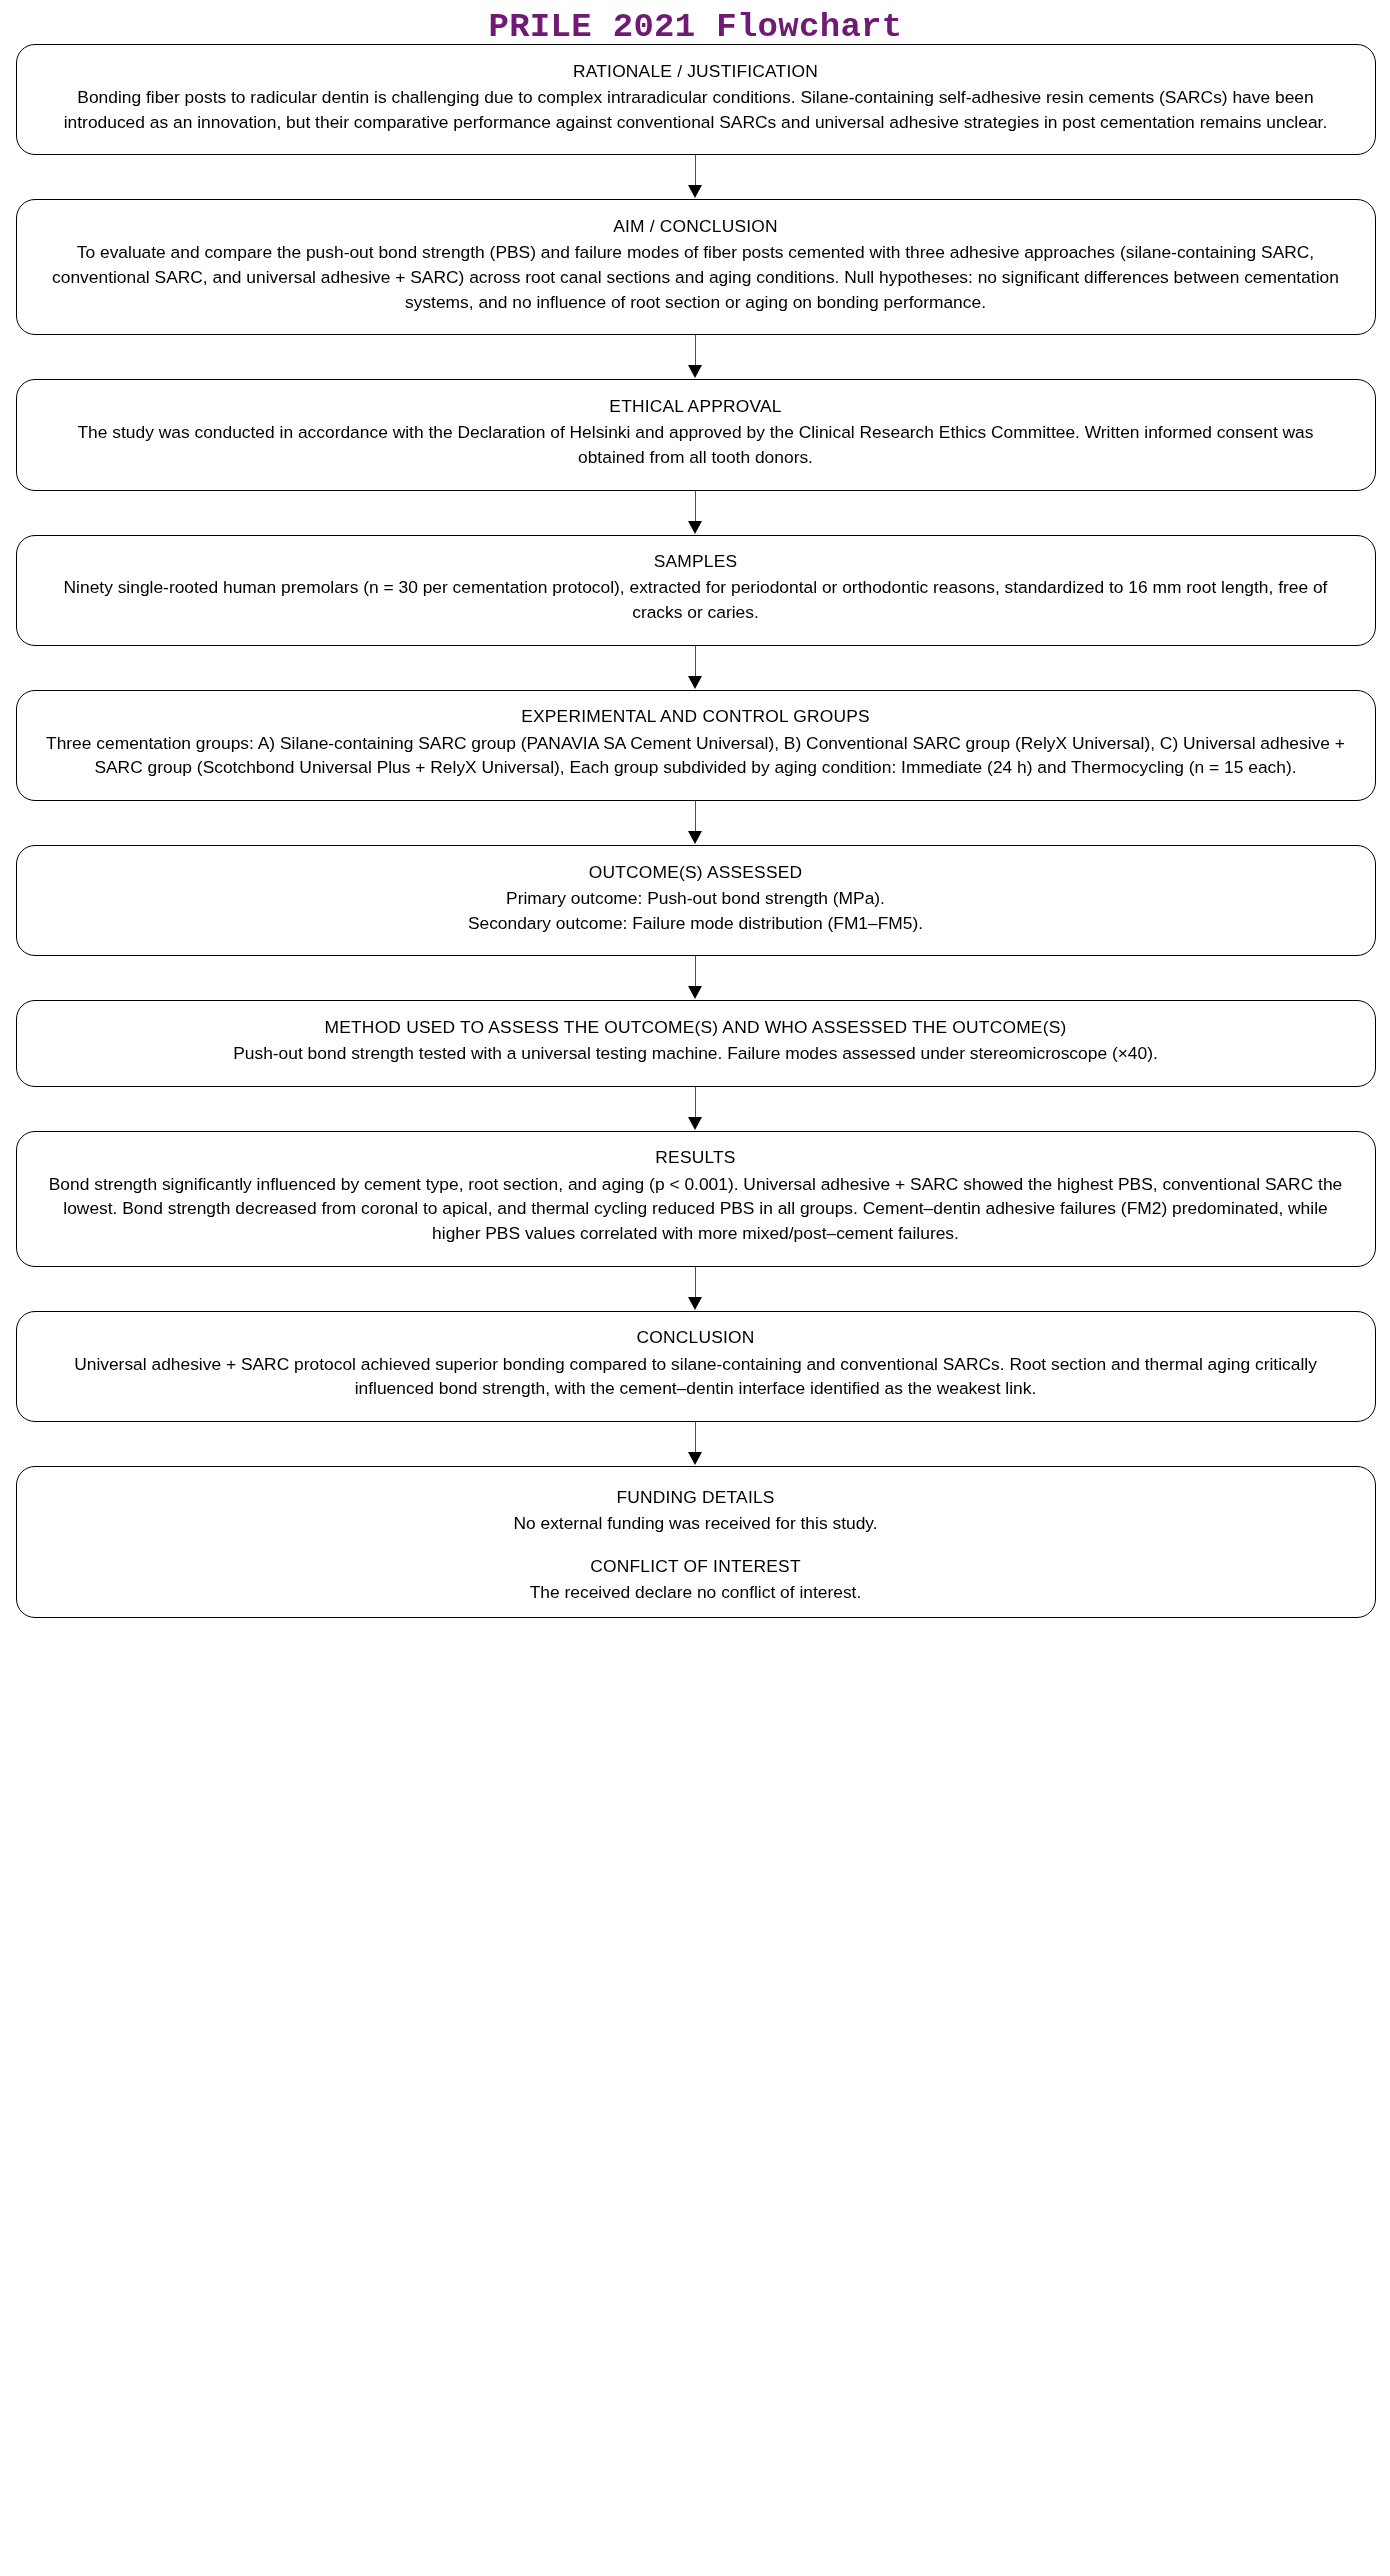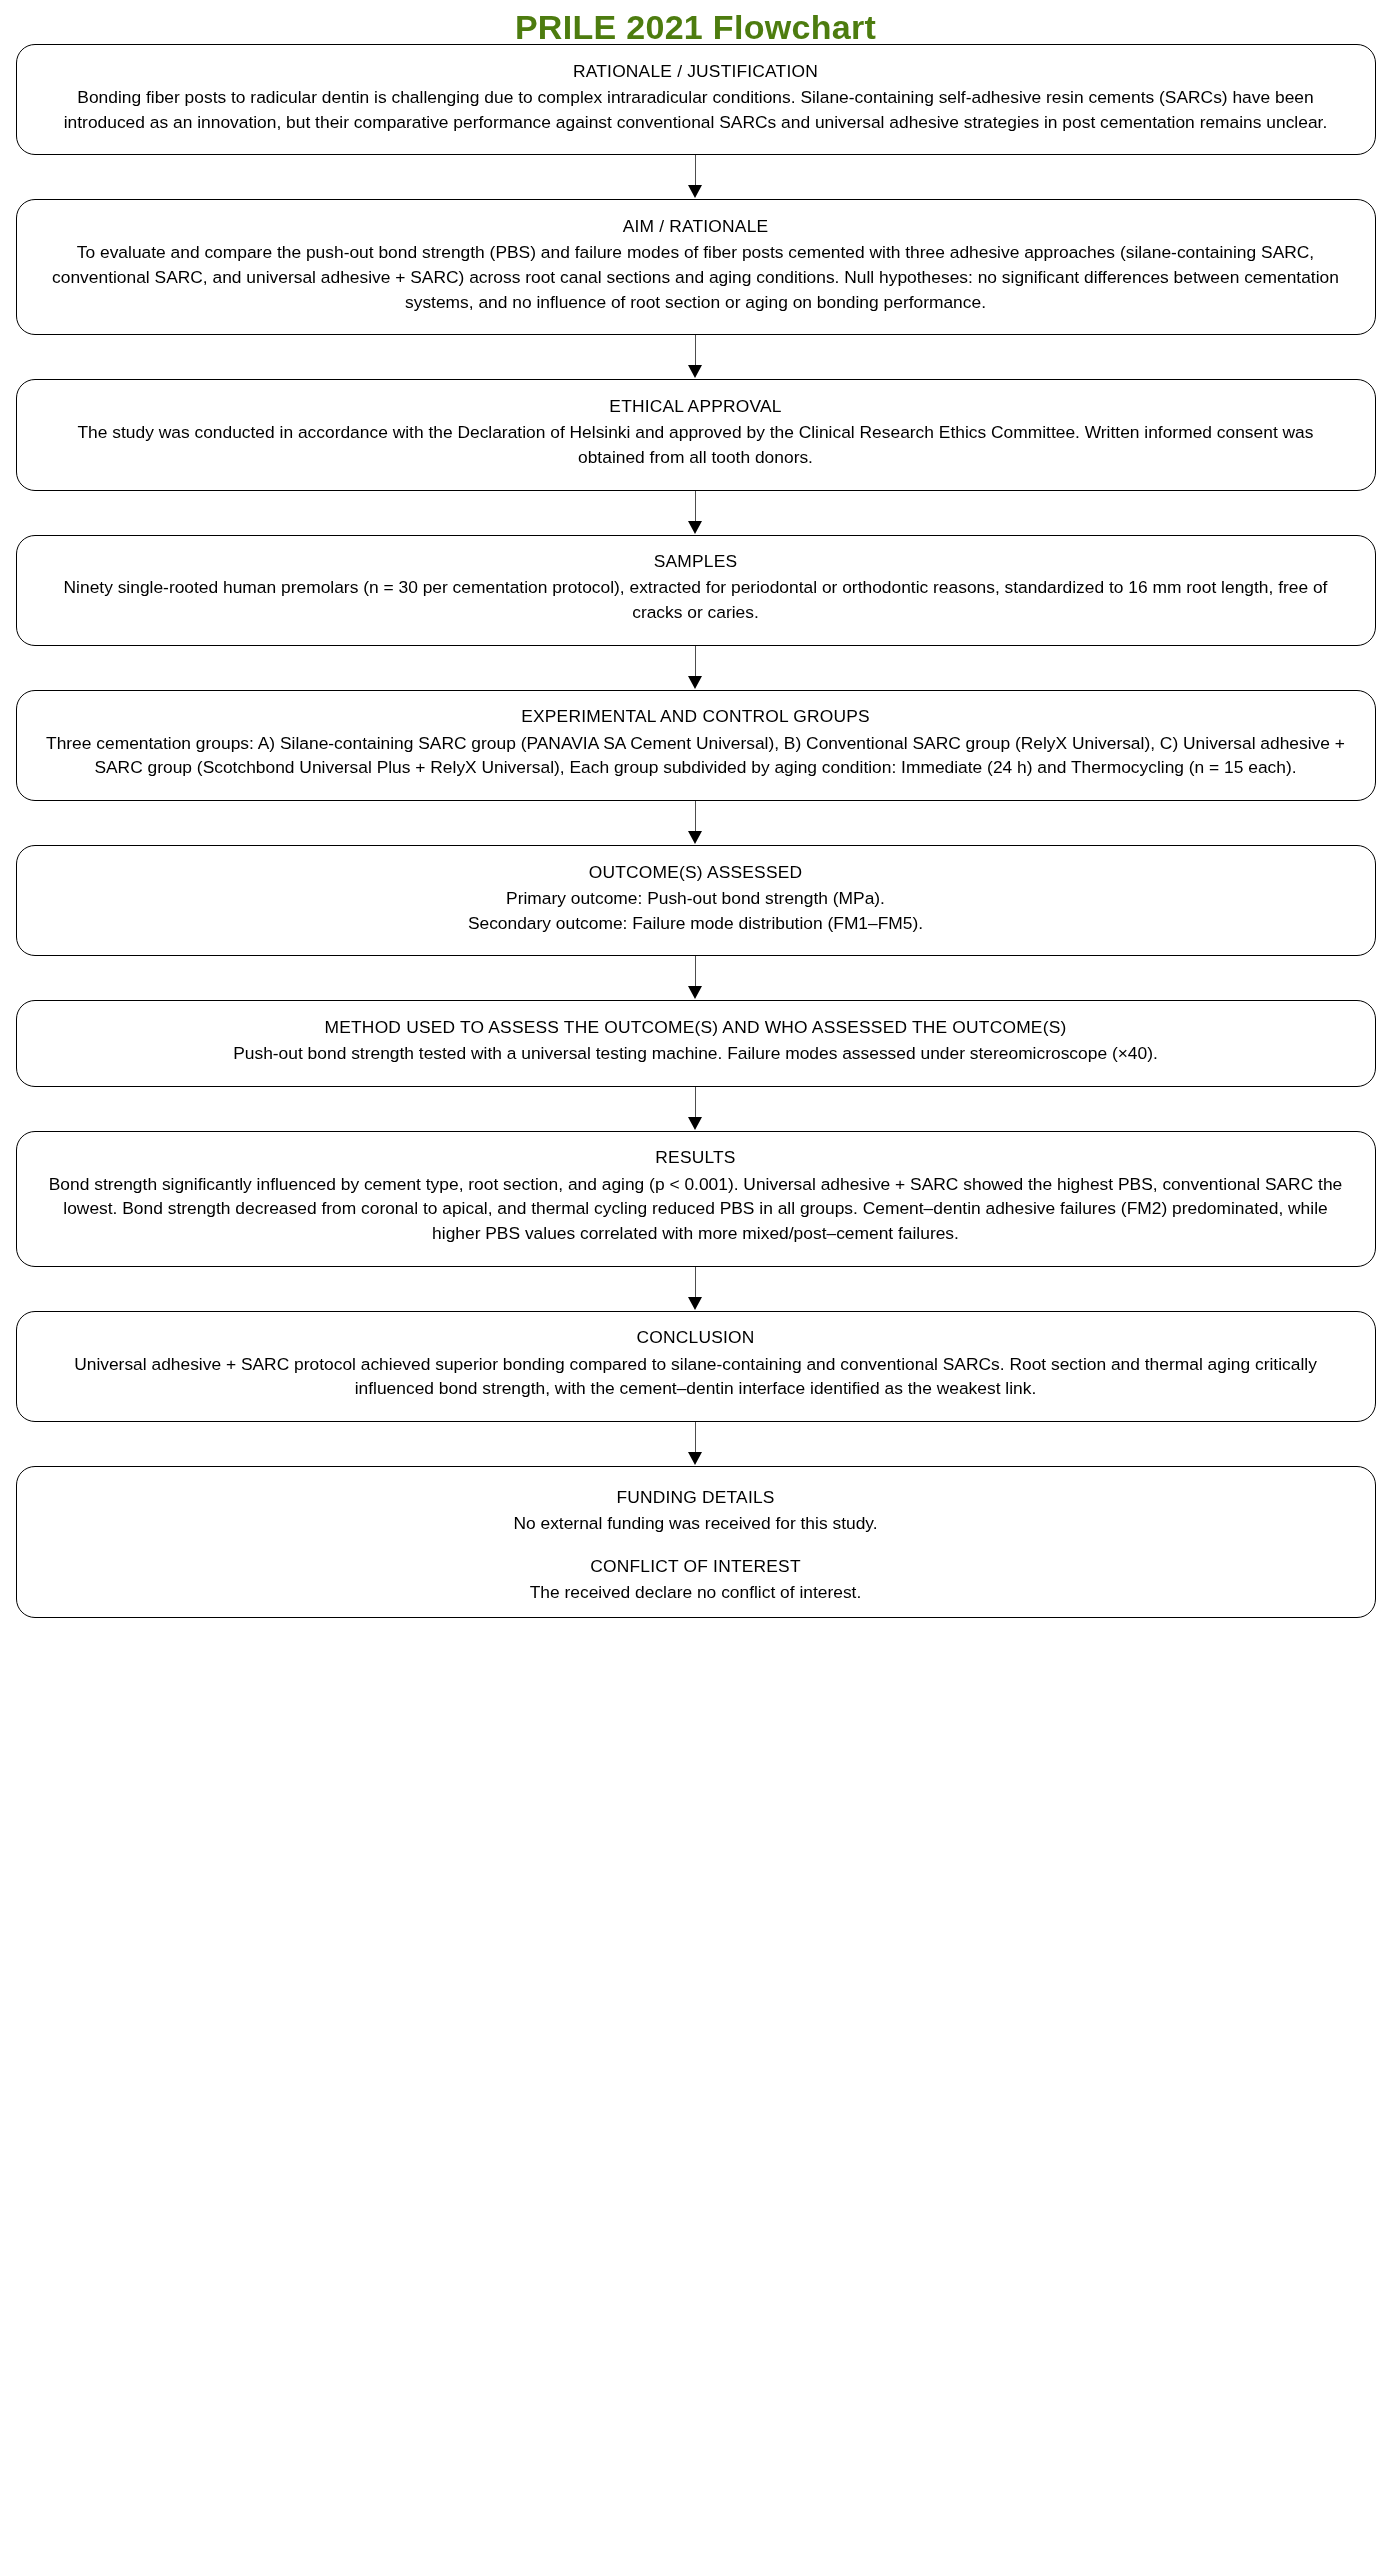--- a/index.html
+++ b/index.html
@@ -25,21 +25,22 @@
   }
 
   .chart-title {
     text-align: center;
     font-size: 34px;
     font-weight: bold;
     letter-spacing: 0.3px;
     line-height: 1;
     padding-top: 10px;
     padding-bottom: 0;
-    color: #4d7c0f;
+    color: #701a75;
+    font-family: Liberation Mono, monospace;
   }
 
   .flow {
     width: 1360px;
     margin: 0 auto;
     padding-top: 0;
     display: block;
   }
 
   .node {
@@ -114,21 +115,21 @@
       <div class="node-heading">RATIONALE / JUSTIFICATION</div>
       <div class="node-body">Bonding fiber posts to radicular dentin is challenging due to complex intraradicular conditions. Silane-containing self-adhesive resin cements (SARCs) have been introduced as an innovation, but their comparative performance against conventional SARCs and universal adhesive strategies in post cementation remains unclear.</div>
     </div>
 
     <div class="connector">
       <div class="stem"></div>
       <div class="head"></div>
     </div>
 
     <div class="node">
-      <div class="node-heading">AIM / RATIONALE</div>
+      <div class="node-heading">AIM / CONCLUSION</div>
       <div class="node-body">To evaluate and compare the push-out bond strength (PBS) and failure modes of fiber posts cemented with three adhesive approaches (silane-containing SARC, conventional SARC, and universal adhesive + SARC) across root canal sections and aging conditions. Null hypotheses: no significant differences between cementation systems, and no influence of root section or aging on bonding performance.</div>
     </div>
 
     <div class="connector">
       <div class="stem"></div>
       <div class="head"></div>
     </div>
 
     <div class="node">
       <div class="node-heading">ETHICAL APPROVAL</div>

